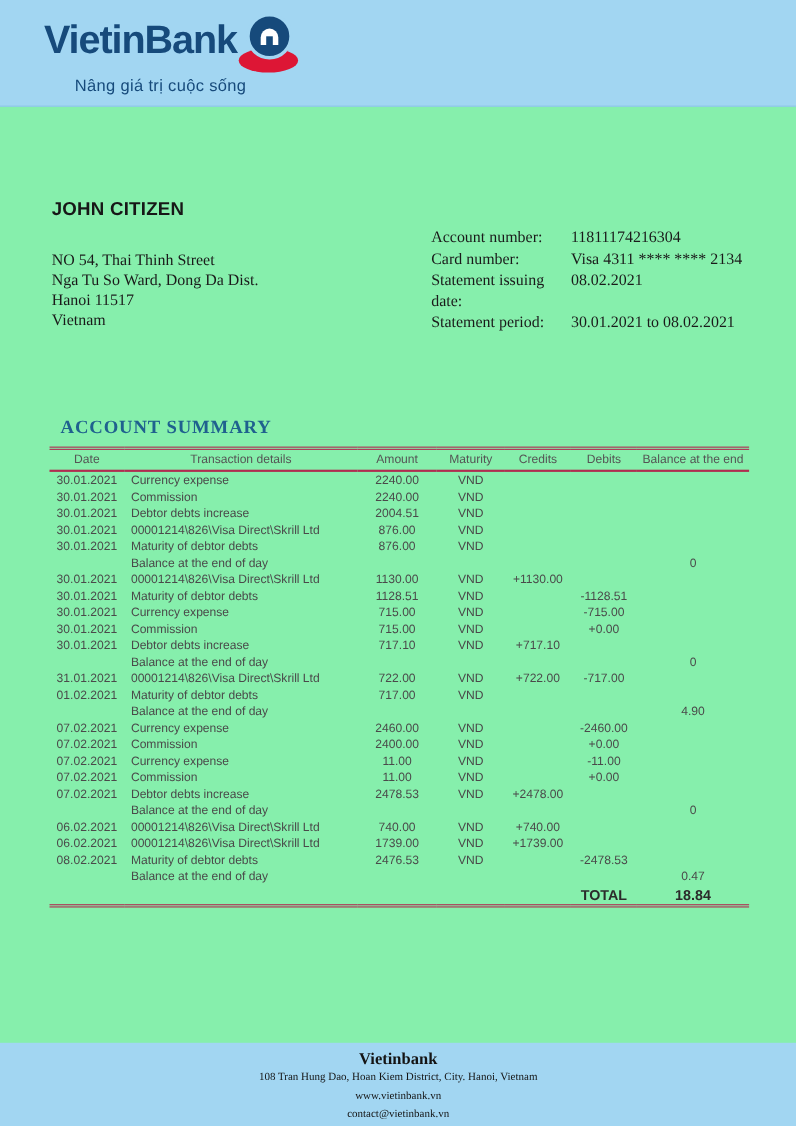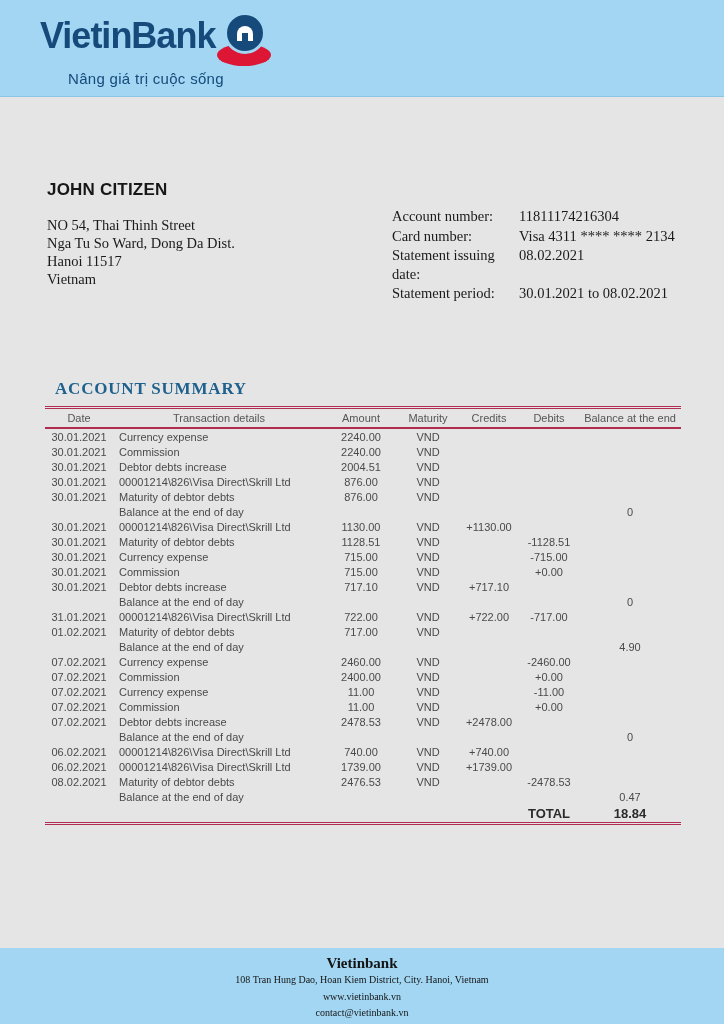--- a/index.html
+++ b/index.html
@@ -1,17 +1,17 @@
 <!DOCTYPE html>
 <html><head>
 <meta charset="utf-8">
 <style>
   html,body { margin:0; padding:0; background:#ffffff; }
   .page {
-    position:relative; width:724px; height:1024px; background:#e5e5e5;
+    position:relative; width:724px; height:1024px; background:#86efac;
     font-family:"Liberation Serif", serif; overflow:hidden;
   }
 
   
   .top-band {
     position:absolute; left:0; top:0; width:724px; height:96px;
     background:#a2d6f2; border-bottom:1px solid #8cc6e6;
   }
   .logo-wrap { position:absolute; left:40px; top:12px; }
   .logo-row { display:flex; align-items:flex-start; }
@@ -38,21 +38,21 @@
   }
   .tagline {
     font-family:"Liberation Sans", sans-serif; font-weight:normal;
     font-size:15px; color:#164a7b; margin:2px 0 0 28px; letter-spacing:0.3px;
   }
 
   
   .customer { position:absolute; left:47px; top:180px; color:#111; }
   .customer-name {
     font-family:"Liberation Sans", sans-serif; font-weight:bold;
-    font-size:17px; letter-spacing:0.2px; color:#171717; margin-bottom:16px;
+    font-size:17px; letter-spacing:0.2px; color:#171717; margin-bottom:28px;
   }
   .addr-line { font-size:14.5px; line-height:18px; color:#1a1a1a; }
 
   
   .account-info {
     position:absolute; left:392px; top:207px;
     display:grid; grid-template-columns:127px auto; row-gap:1px;
     font-size:14.5px; line-height:18.5px; color:#1a1a1a;
   }
 

